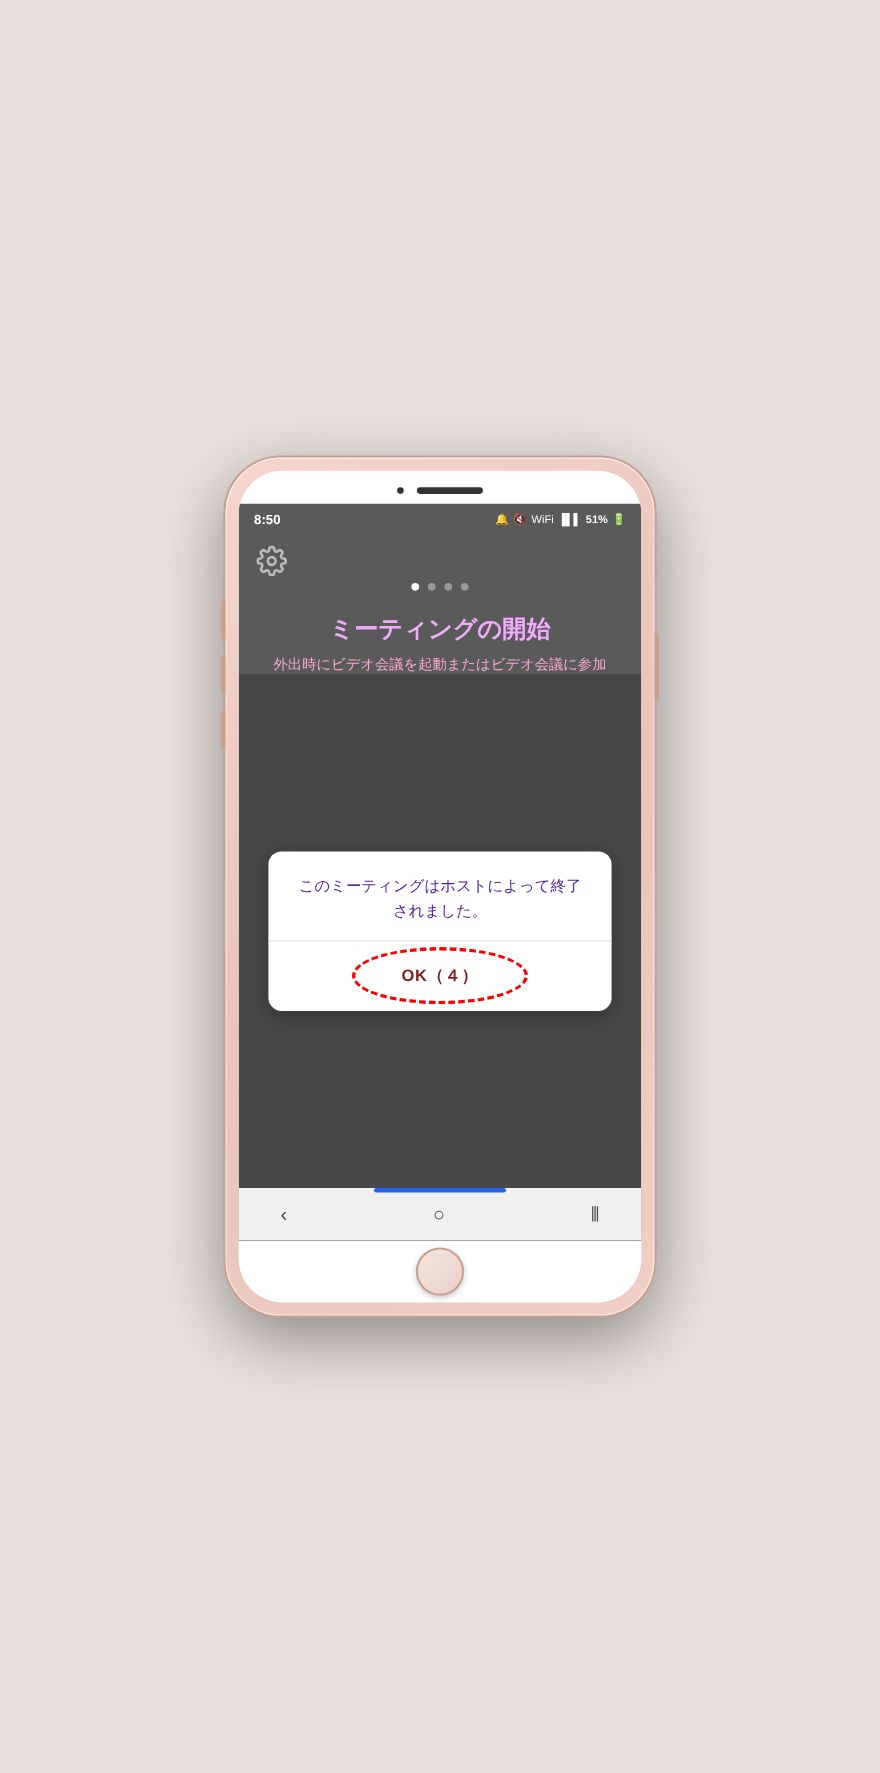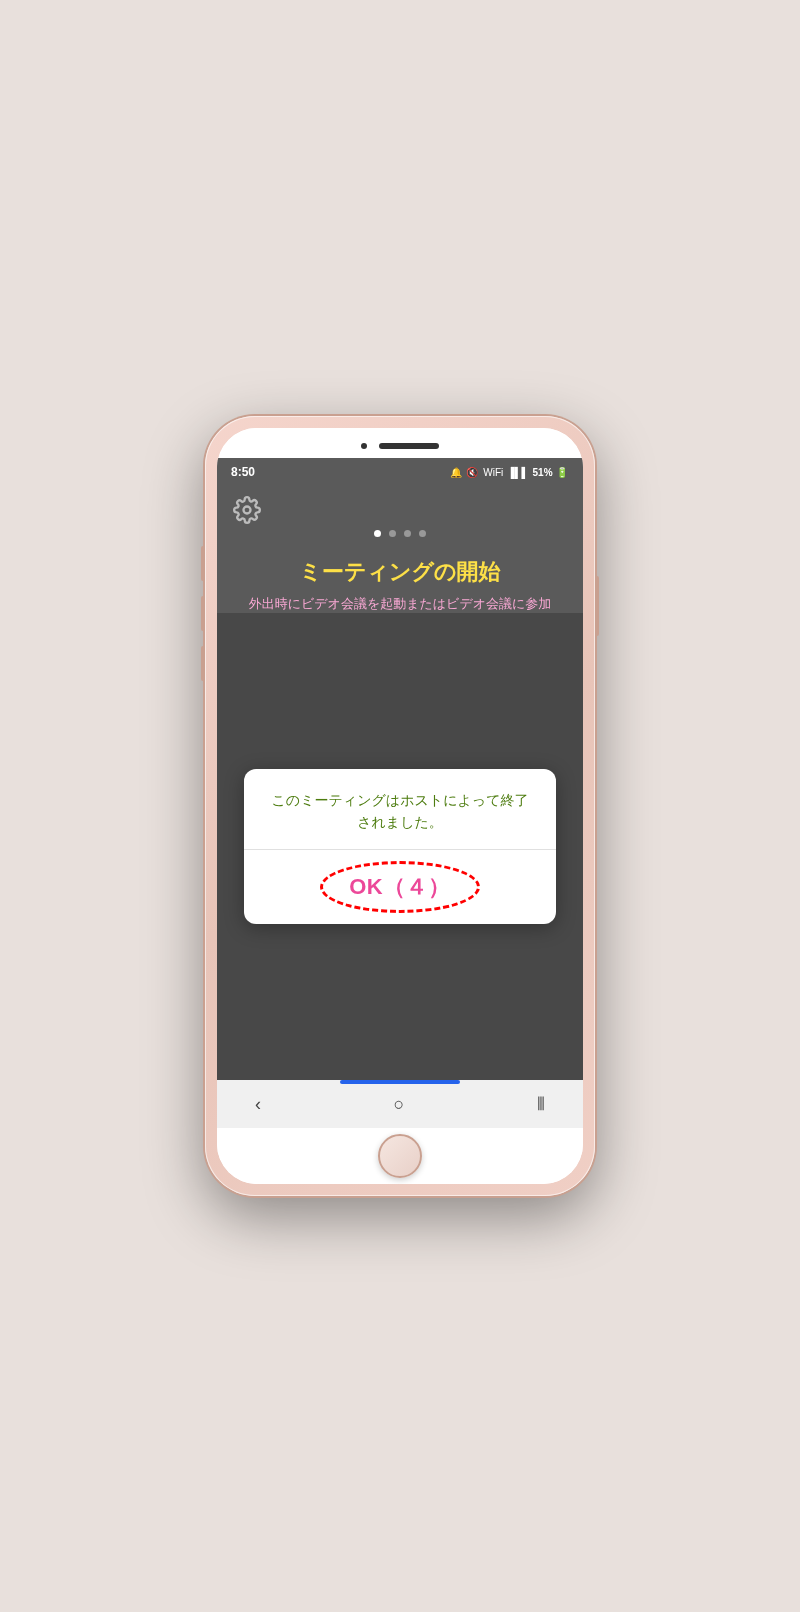--- a/index.html
+++ b/index.html
@@ -160,21 +160,21 @@
       height: 7px;
       border-radius: 50%;
       background: #999;
     }
     .page-dot.active {
       background: #fff;
     }
 
     
     .main-heading {
-      color: #fde047;
+      color: #f0abfc;
       font-size: 22px;
       font-weight: 700;
       text-align: center;
       padding: 20px 20px 8px;
       flex-shrink: 0;
     }
     .main-subtitle {
       color: #f9a8d4;
       font-size: 13px;
       text-align: center;
@@ -240,38 +240,38 @@
       border-radius: 12px;
       width: 85%;
       overflow: hidden;
       box-shadow: 0 4px 20px rgba(0,0,0,0.3);
     }
 
     .dialog-message {
       padding: 20px 20px 16px;
       text-align: center;
       font-size: 14px;
-      color: #4d7c0f;
+      color: #4c1d95;
       line-height: 1.6;
       border-bottom: 1px solid #e0e0e0;
     }
 
     .dialog-button-area {
       position: relative;
       padding: 14px 20px;
       display: flex;
       justify-content: center;
       align-items: center;
     }
 
     .ok-button {
       background: transparent;
       border: none;
-      color: #ec4899;
-      font-size: 22px;
+      color: #7f1d1d;
+      font-size: 15px;
       font-weight: 600;
       cursor: pointer;
       padding: 8px 24px;
       letter-spacing: 0.5px;
     }
 
     
     .ok-highlight-oval {
       position: absolute;
       top: 50%;

